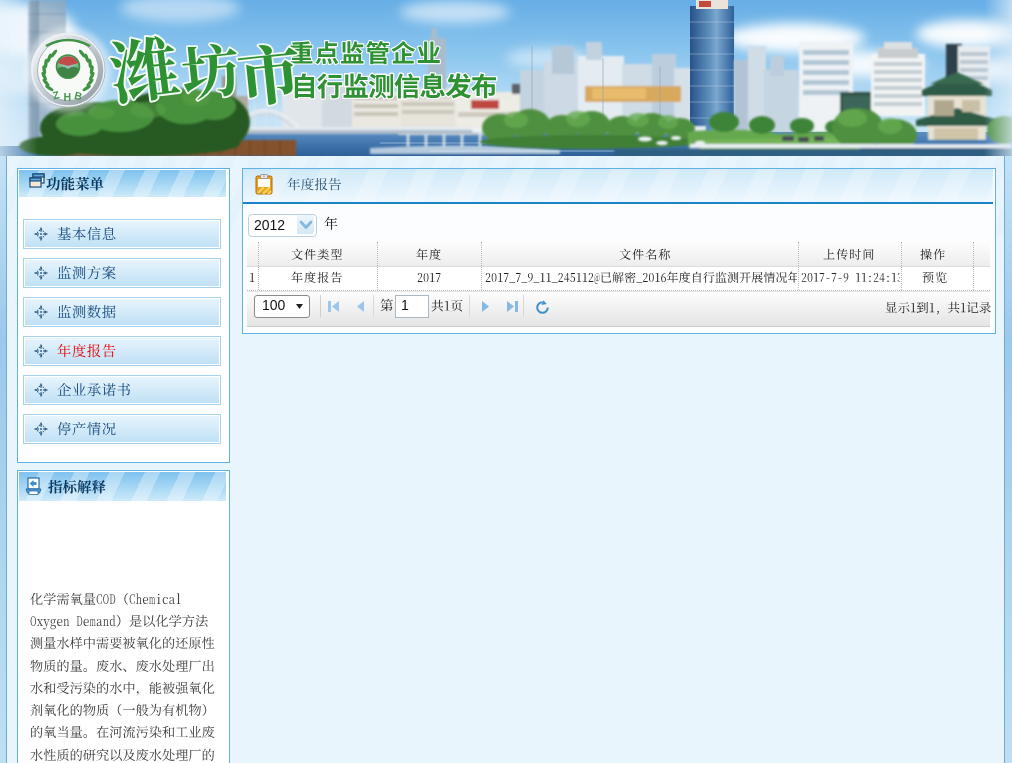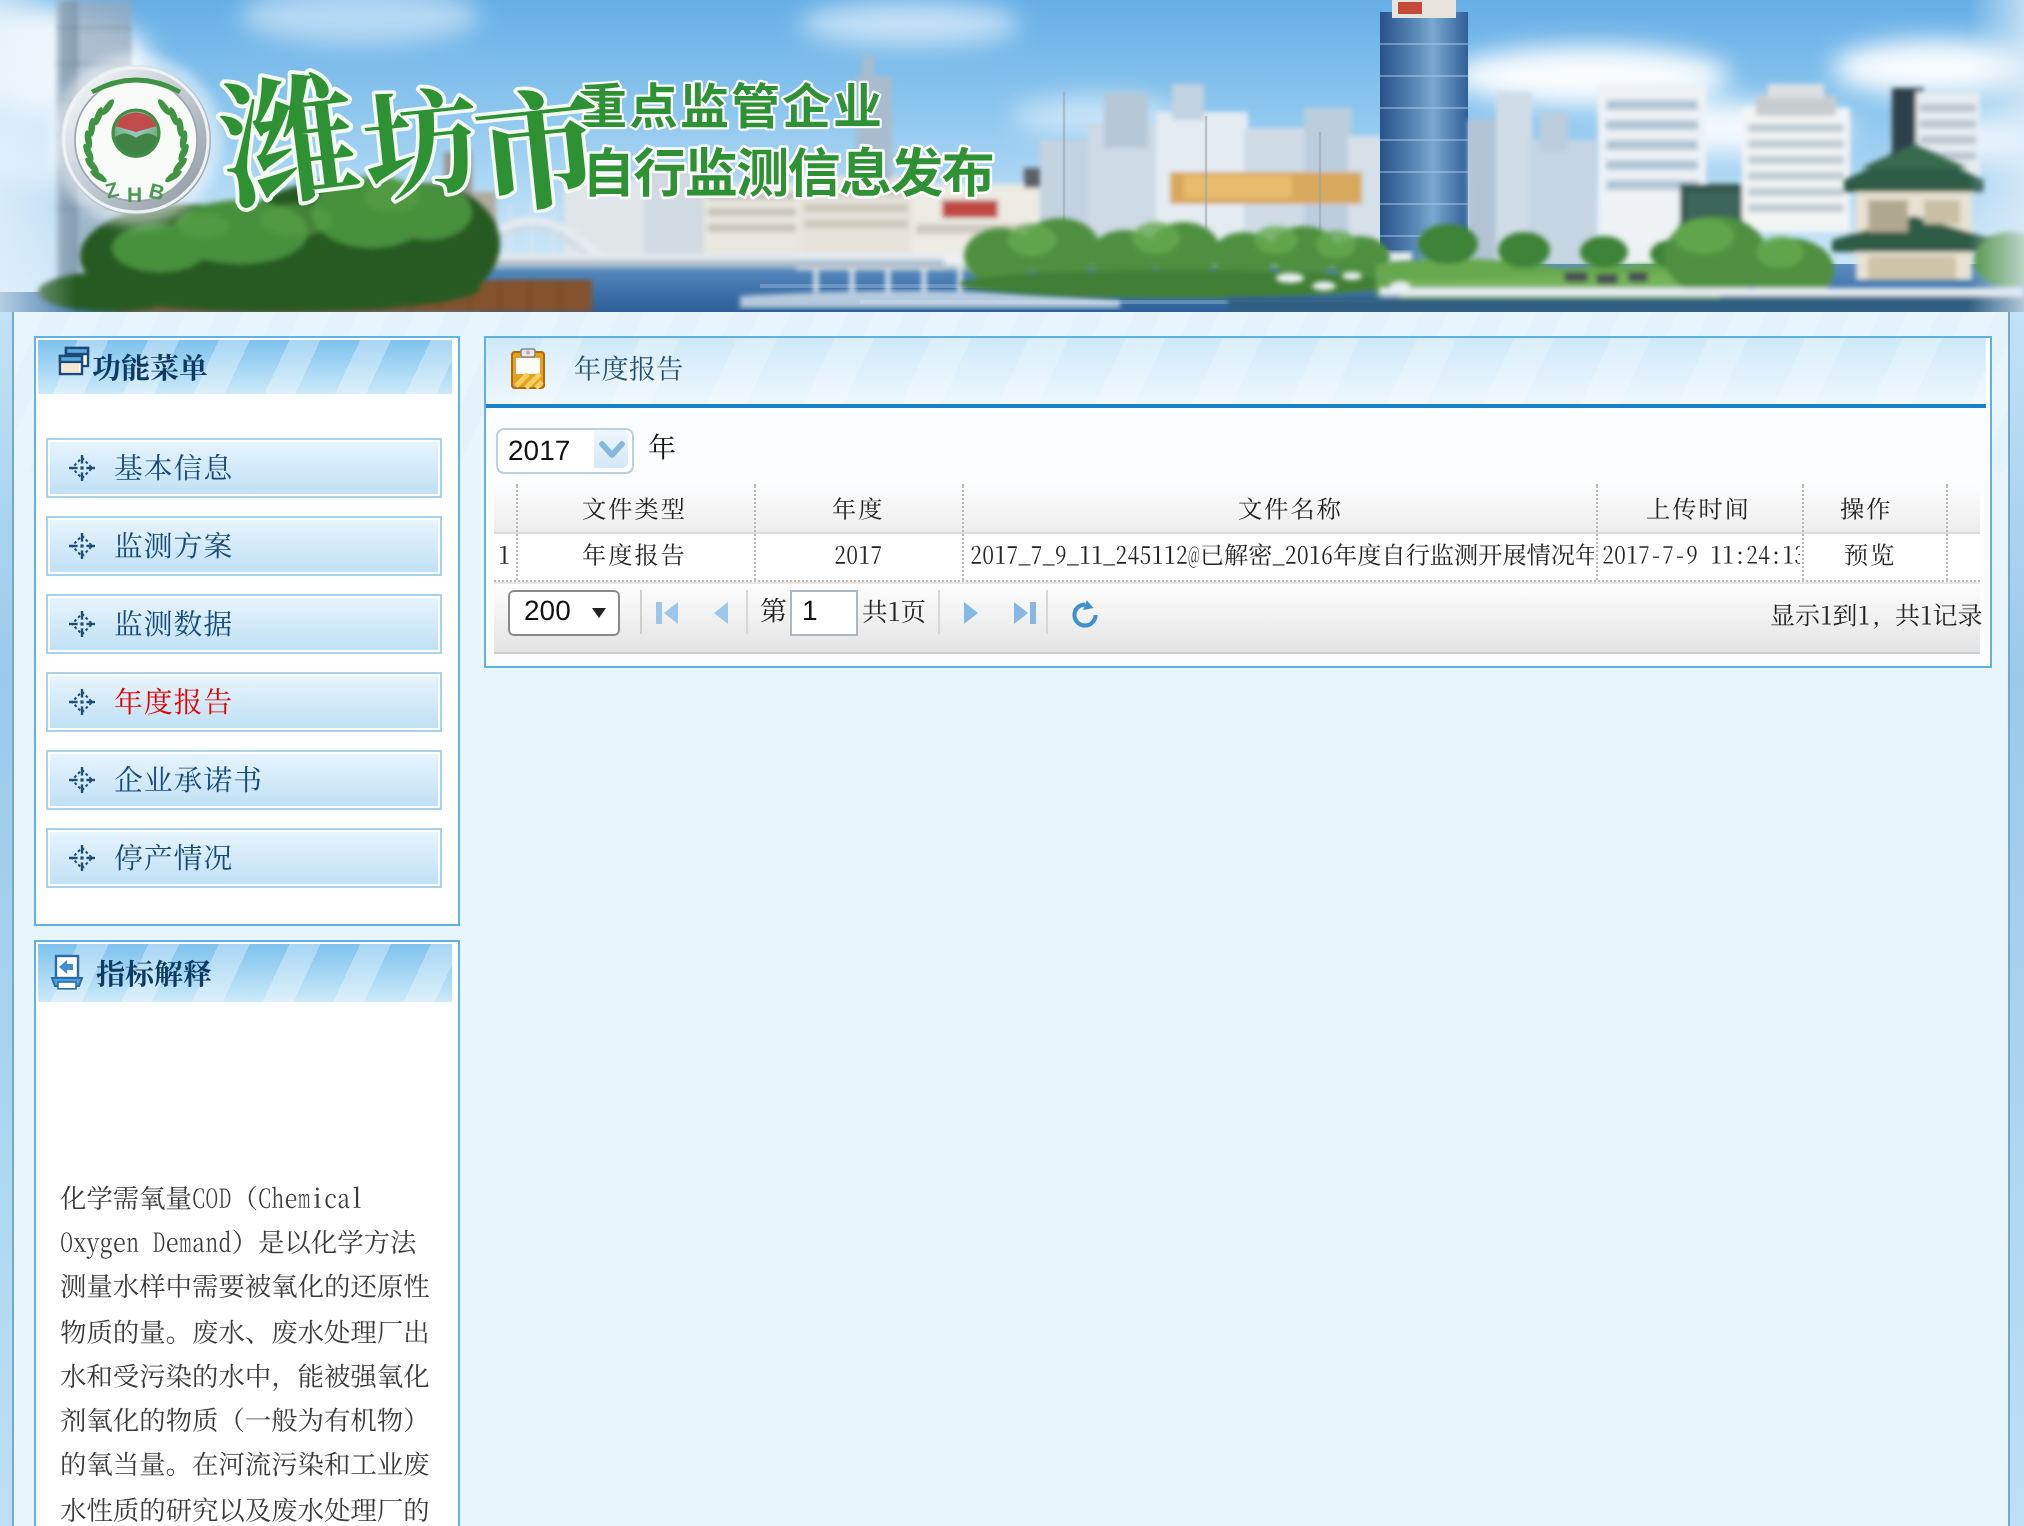--- a/index.html
+++ b/index.html
@@ -753,21 +753,21 @@
         <use href="#g32" transform="translate(27.4,0) scale(0.013600,-0.013600)"></use>
         <use href="#g33" transform="translate(41.1,0) scale(0.013600,-0.013600)"></use>
       </g>
     </g>
   </svg>
 <div class="abs" style="left:248px;top:214px;width:67px;height:21px;background:#fff;border:1px solid #bcd0e0;border-radius:4px;"></div>
 <div class="abs" style="left:297px;top:215px;width:17px;height:19px;background:linear-gradient(180deg,#eef6fc,#d4e8f6);border-radius:0 3px 3px 0;"></div>
 <svg class="abs" style="left:299px;top:220px" width="14" height="10">
     <path d="M2 2 L7 7.5 L12 2" fill="none" stroke="#85b8dc" stroke-width="2.8" stroke-linecap="round" stroke-linejoin="round"></path>
   </svg>
-<div class="abs" style="left:254px;top:217px;font-size:14px;color:#111;font-family:'Liberation Sans';">2017</div>
+<div class="abs" style="left:254px;top:217px;font-size:14px;color:#111;font-family:'Liberation Sans';">2012</div>
 <svg style="position:absolute;left:324.0px;top:215.4px;overflow:visible;" width="14" height="20">
     <g transform="translate(0,13.7)">
       <g fill="#111">
         <use href="#g30" transform="translate(0.0,0) scale(0.014000,-0.014000)"></use>
       </g>
     </g>
   </svg>
 <div class="abs" style="left:247px;top:242px;width:743px;height:24px;background:linear-gradient(180deg,#fdfdfd,#ededed);border-bottom:1px solid #dcdcdc;"></div>
 <div class="abs" style="left:247px;top:267px;width:743px;height:23px;background:#ffffff;border-bottom:1px dotted #b8b8b8;"></div>
 <div class="abs" style="left:257.5px;top:242px;width:1px;height:48px;border-left:1px dotted #b8b8b8;"></div>
@@ -922,21 +922,21 @@
 <svg style="position:absolute;left:922.4px;top:270.1px;overflow:visible;" width="25" height="17">
     <g transform="translate(0,11.9)">
       <g fill="#222">
         <use href="#g143" transform="translate(0.0,0) scale(0.012100,-0.012100)"></use>
         <use href="#g144" transform="translate(13.1,0) scale(0.012100,-0.012100)"></use>
       </g>
     </g>
   </svg>
 <div class="abs" style="left:247px;top:291px;width:743px;height:34px;background:linear-gradient(180deg,#fdfdfd,#e4e4e4);border-top:1px solid #e8e8e8;border-bottom:1px solid #cccccc;"></div>
 <div class="abs" style="left:254px;top:295px;width:54px;height:21px;background:#fff;border:1px solid #8a8a8a;border-radius:3px;"></div>
-<div class="abs" style="left:262px;top:297px;font-size:14px;color:#111;font-family:'Liberation Sans';">200</div>
+<div class="abs" style="left:262px;top:297px;font-size:14px;color:#111;font-family:'Liberation Sans';">100</div>
 <svg class="abs" style="left:296px;top:304px" width="8" height="6">
     <path d="M0 0 L7 0 L3.5 5 Z" fill="#222"></path>
   </svg>
 <div class="abs" style="left:320px;top:295px;width:1px;height:22px;background:#cfcfcf;"></div>
 <div class="abs" style="left:373px;top:295px;width:1px;height:22px;background:#d8d8d8;"></div>
 <div class="abs" style="left:469px;top:295px;width:1px;height:22px;background:#d8d8d8;"></div>
 <div class="abs" style="left:523px;top:295px;width:1px;height:22px;background:#d8d8d8;"></div>
 <div class="abs" style="left:395px;top:295px;width:32px;height:21px;background:#fff;border:1px solid #aab8c4;"></div>
 <div class="abs" style="left:401px;top:297px;font-size:14px;color:#111;font-family:'Liberation Sans';">1</div>
 <svg class="abs" style="left:327px;top:300px" width="13" height="13">

